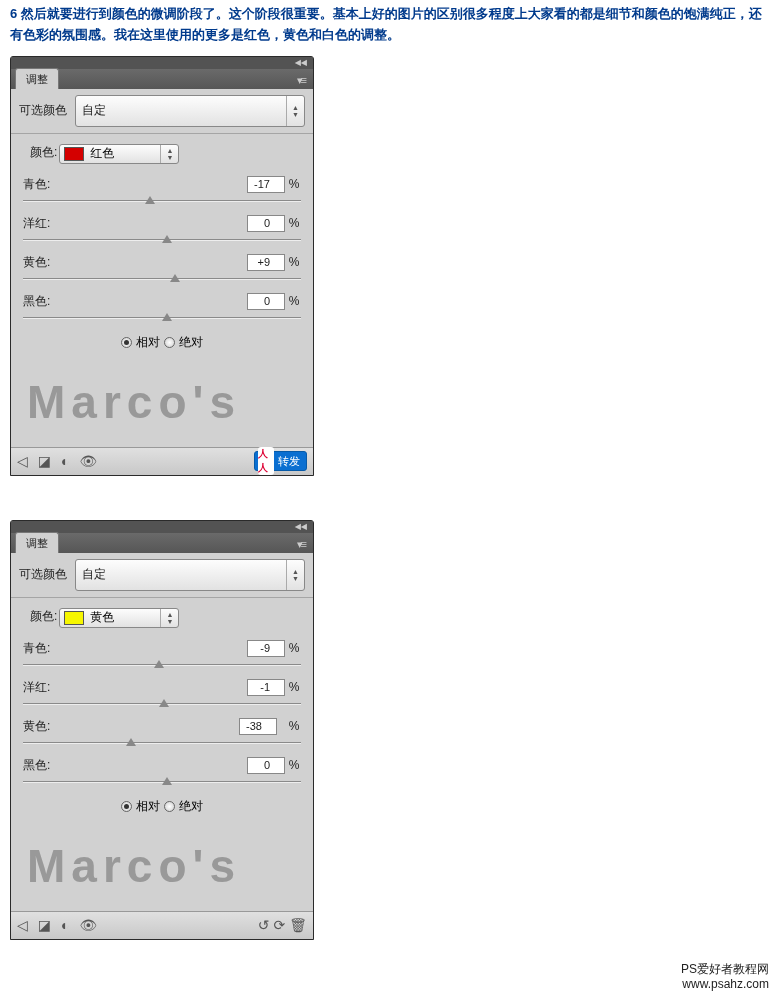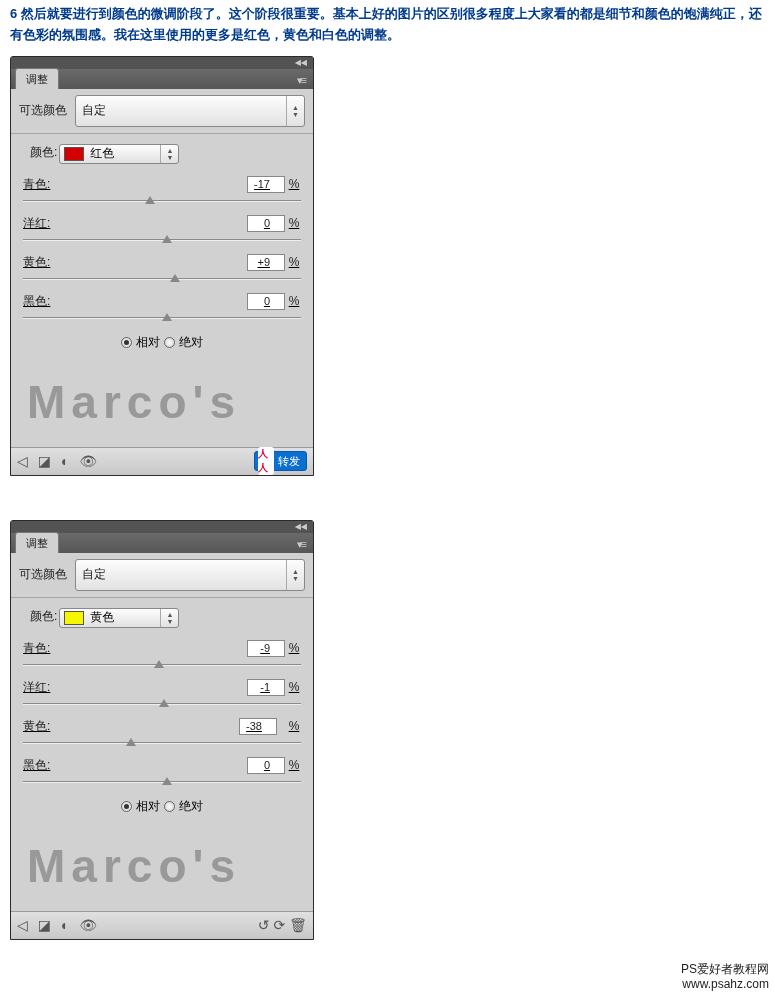--- a/index.html
+++ b/index.html
@@ -88,21 +88,20 @@
   .swatch-select .arrows {
     position:absolute; right:0; top:0; bottom:0; width:18px;
     border-left:1px solid #aaa;
     display:flex; flex-direction:column; justify-content:center; align-items:center;
     font-size:7px; color:#555; line-height:1;
   }
   .slider-block { padding: 2px 12px 0 12px; }
   .slider-row {
     display:flex; align-items:flex-end; justify-content:space-between;
     padding: 6px 0 0 0;
-    text-decoration: underline;
   }
   .slider-row .label { flex:0 0 auto; }
   .slider-row .val {
     width:38px; height:17px; border:1px solid #888; background:#fff;
     text-align:right; font-size:11px; padding:1px 14px 0 0; color:#222;
   }
   .slider-row .pct { width:14px; text-align:center; color:#222; }
   .track {
     height:14px; position:relative; margin:0 0 2px 0;
   }

